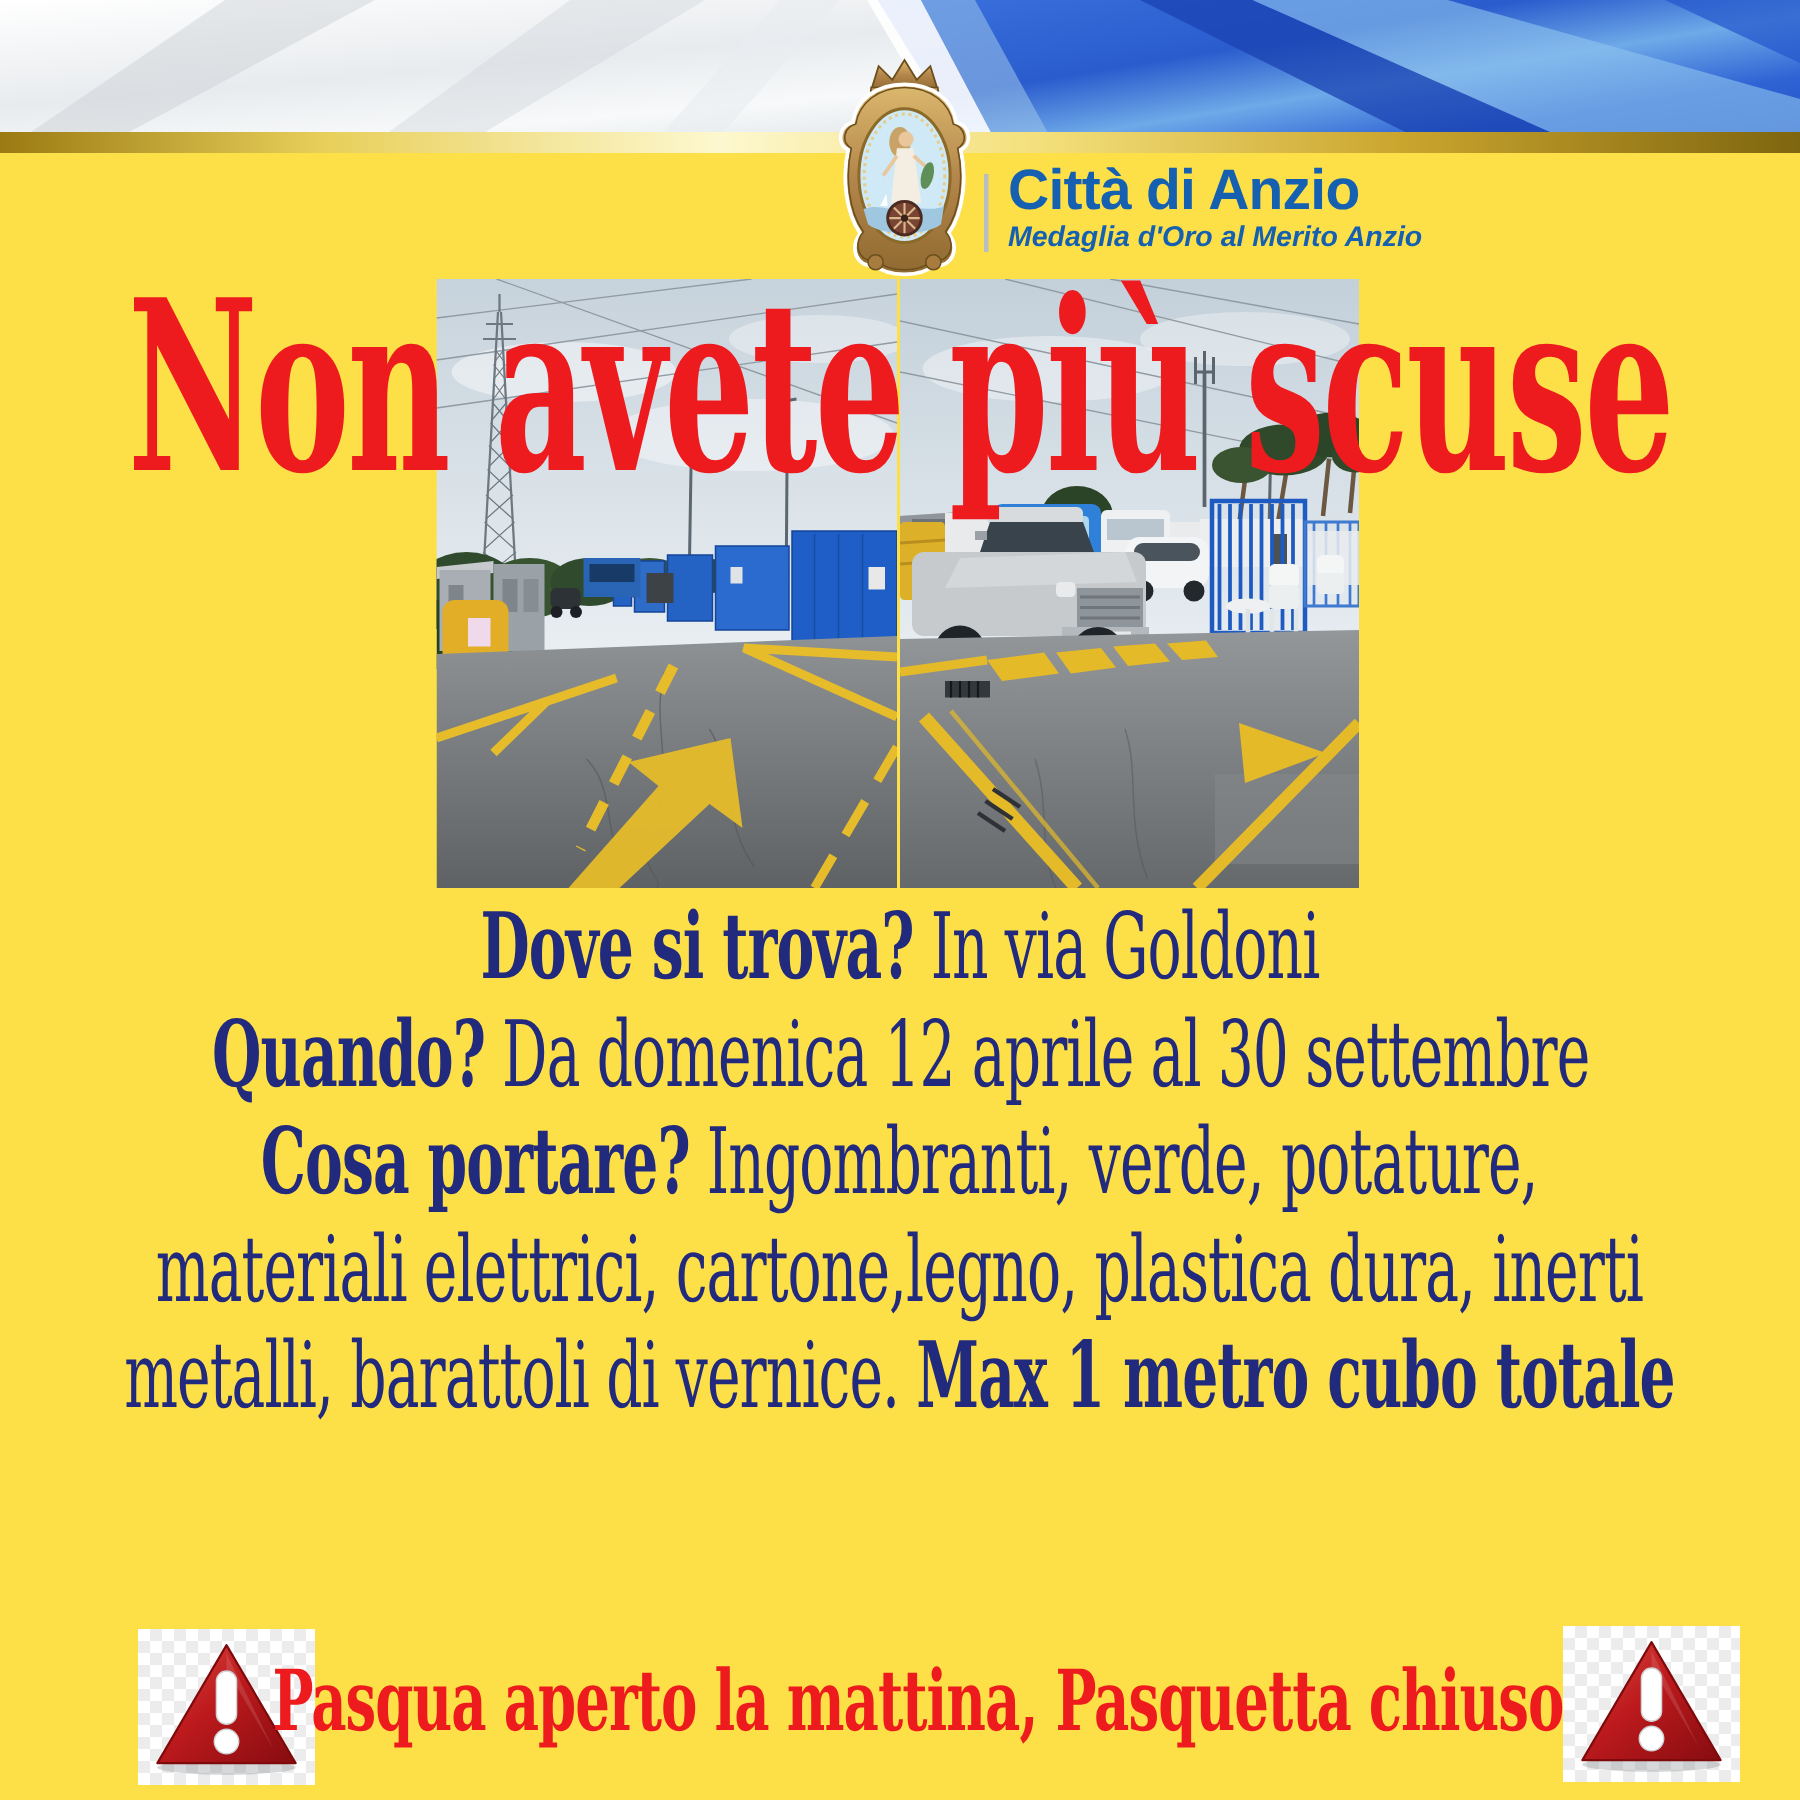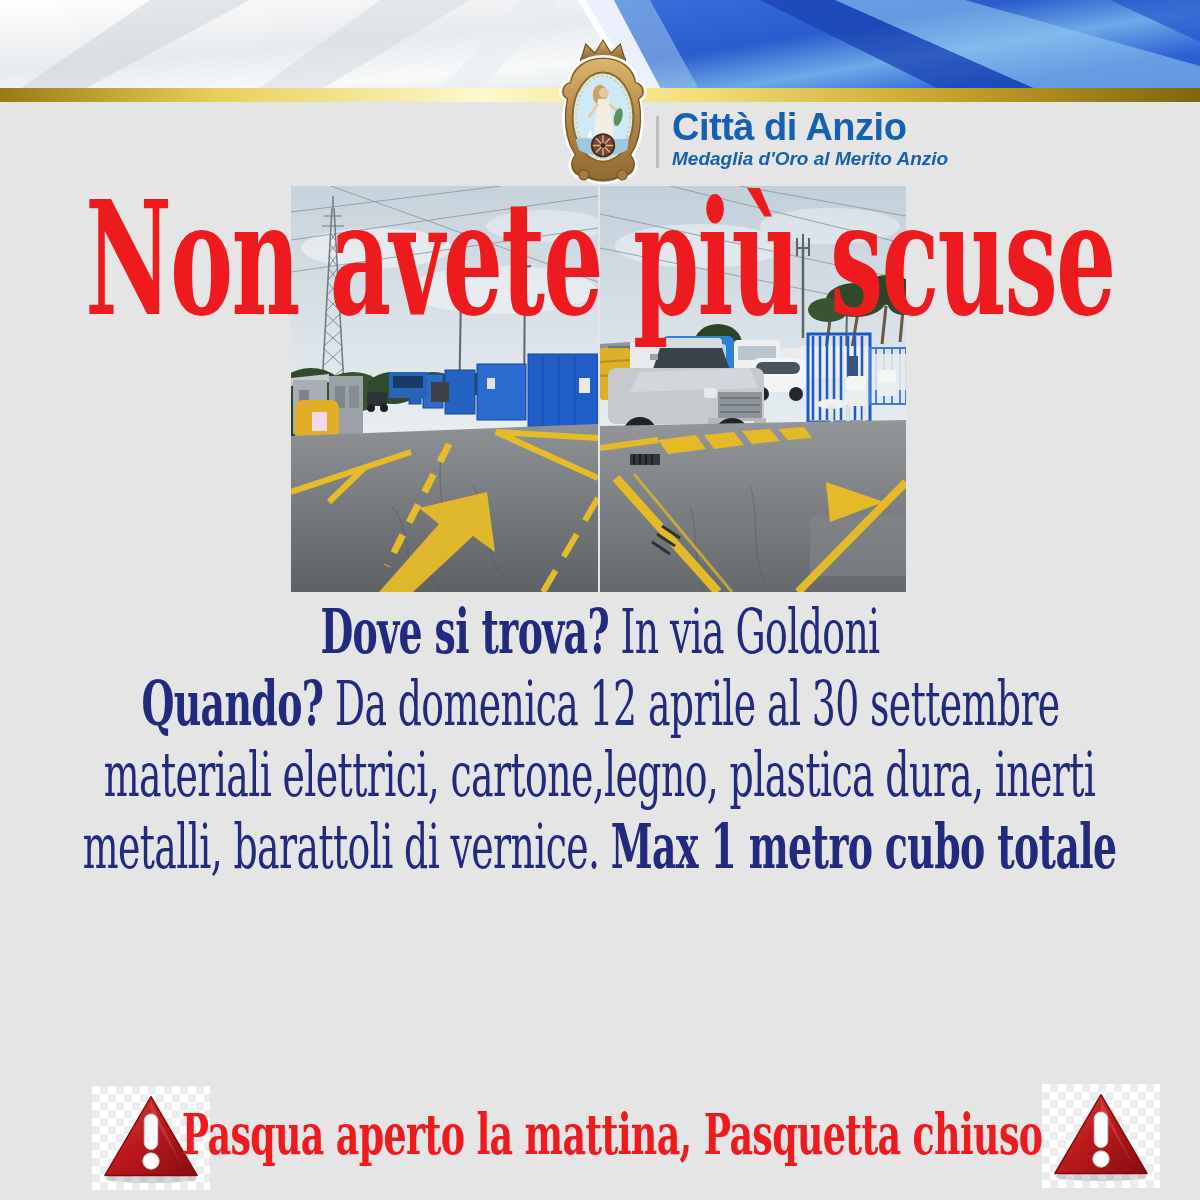--- a/index.html
+++ b/index.html
@@ -1,21 +1,21 @@
 <!DOCTYPE html>
 <html style="--red: #ee1b1e; --navy: #222a7e; --header-blue: #1560b0;"><head>
 <meta charset="utf-8">
 <style>
   :root{
     --red:#ee1b1e;
     --navy:#222a7e;
     --header-blue:#1560b0;
   }
   html,body{margin:0;padding:0;background:#ffffff;}
-  .stage{position:relative;width:1200px;height:1200px;background:#e5e5e5;overflow:hidden;
+  .stage{position:relative;width:1200px;height:1200px;background:#fde047;overflow:hidden;
          font-family:"DejaVu Serif","Liberation Serif",serif;}
   .abs{position:absolute;}
 
   
   .banner{left:0;top:0;width:1200px;height:102px;}
 
   
   .crest{left:550px;top:36px;width:106px;height:152px;}
 
   
@@ -357,20 +357,23 @@
   <div class="abs headline-row">
     <div class="headline">Non avete più scuse</div>
   </div>
 
   <div class="abs info-lines">
       <div class="line-row">
         <div class="line-inner"><span class="bold">Dove si trova?</span><span class=""> In via Goldoni</span></div>
       </div>
       <div class="line-row">
         <div class="line-inner"><span class="bold">Quando?</span><span class=""> Da domenica 12 aprile al 30 settembre</span></div>
+      </div>
+      <div class="line-row">
+        <div class="line-inner"><span class="bold">Cosa portare?</span><span class=""> Ingombranti, verde, potature,</span></div>
       </div>
       <div class="line-row">
         <div class="line-inner"><span class="">materiali elettrici, cartone,legno, plastica dura, inerti</span></div>
       </div>
       <div class="line-row">
         <div class="line-inner"><span class="">metalli, barattoli di vernice. </span><span class="bold">Max 1 metro cubo totale</span></div>
       </div>
     </div>
 
   <div class="abs warn-left checker">

